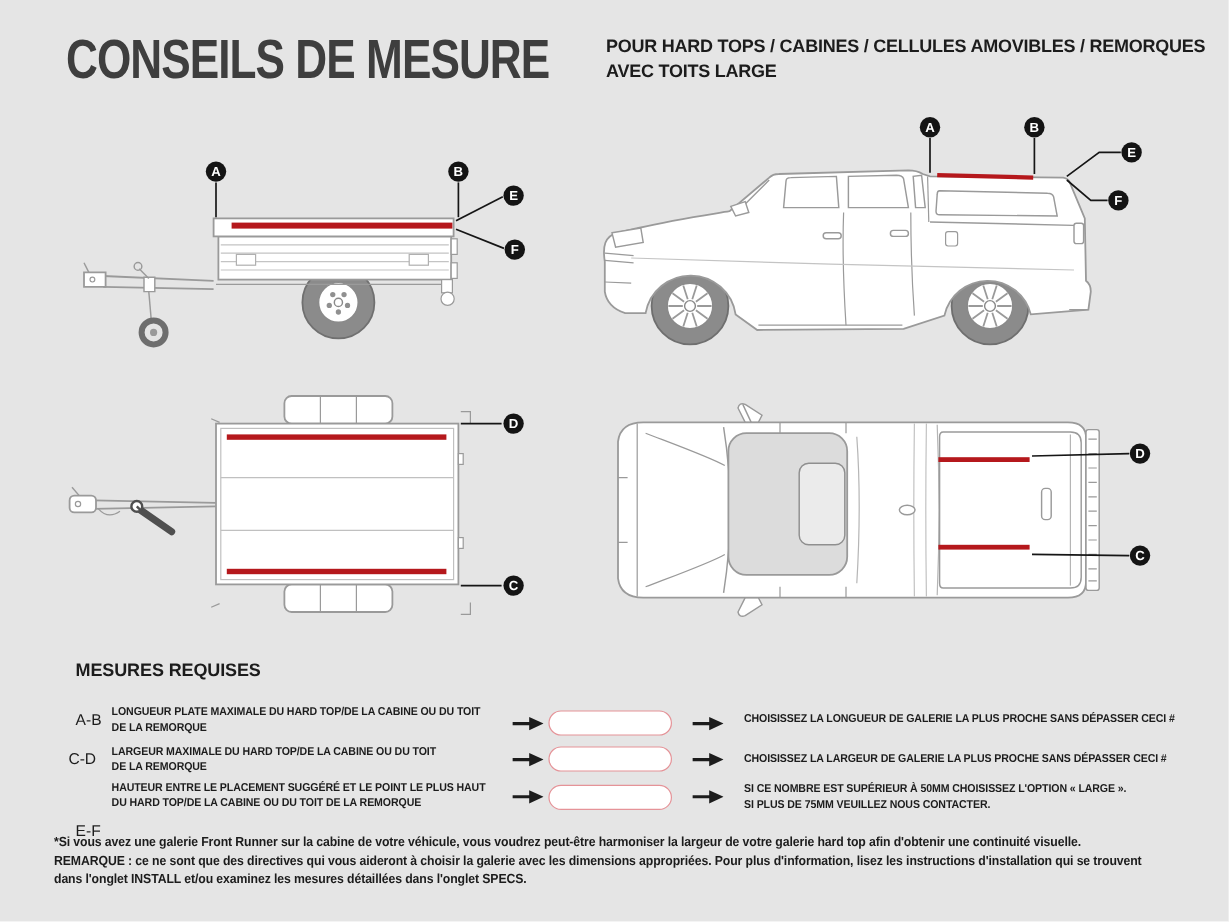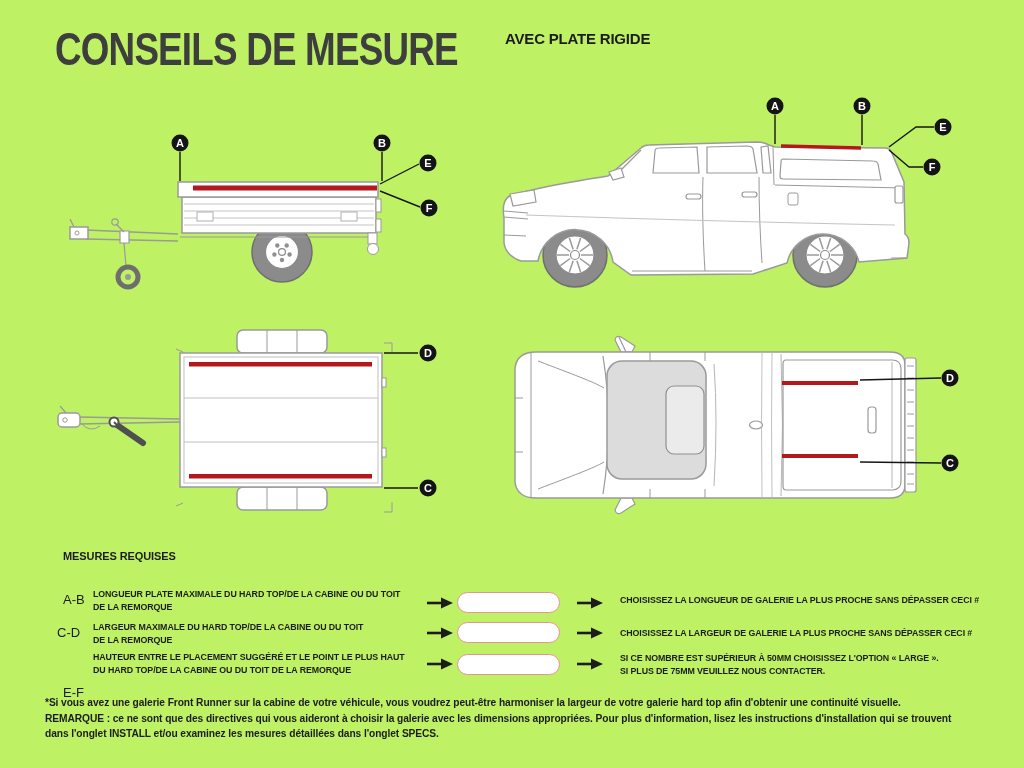--- a/index.html
+++ b/index.html
@@ -1,44 +1,45 @@
 <!DOCTYPE html>
 <html><head>
 <meta charset="utf-8">
 <style>
   *{margin:0;padding:0;box-sizing:border-box}
   html,body{width:1024px;height:768px;background:#fff}
   body{font-family:"Liberation Sans",sans-serif;color:#1c1c1c}
-  .page{position:relative;width:1024px;height:768px;background:#bef264;overflow:hidden}
+  .page{position:relative;width:1024px;height:768px;background:#e5e5e5;overflow:hidden}
   .abs{position:absolute}
   .title{left:55px;top:22px;font-size:46px;font-weight:700;color:#3e3e3e;letter-spacing:-1px;
          transform:scaleX(0.8);transform-origin:0 0;white-space:nowrap}
   .subtitle{left:505px;top:28px;font-size:15px;font-weight:700;line-height:21px;
             letter-spacing:-0.2px;white-space:nowrap}
-  .sec-heading{left:63px;top:550px;font-size:11px;font-weight:700;letter-spacing:-0.1px}
+  .sec-heading{left:63px;top:550px;font-size:15px;font-weight:700;letter-spacing:-0.1px}
   .red-note{left:179px;top:550px;font-size:11px;font-weight:700;color:#e23b3d;
             letter-spacing:-0.1px;white-space:nowrap}
   .row-id{font-size:13px;font-weight:400}
   .smalltxt{font-size:9.5px;font-weight:700;line-height:12.5px;white-space:nowrap;
             transform:scaleX(0.93);transform-origin:0 0;letter-spacing:-0.1px}
   .pill{width:103px;height:21px;border:1.5px solid #e59398;border-radius:11px;background:#fff;
         font-size:9px;text-align:center;line-height:18px;color:#1c1c1c}
   .footnote{left:45px;top:695px;font-size:11px;font-weight:700;line-height:15.5px;
             white-space:nowrap;transform:scaleX(0.93);transform-origin:0 0;letter-spacing:-0.1px}
   svg text.lbl{font-family:"Liberation Sans",sans-serif;font-size:11px;font-weight:700;fill:#fff;text-anchor:middle}
   svg{display:block}
 </style>
 </head>
 <body>
 
 <div class="page">
 
   <h1 class="abs title">CONSEILS DE MESURE</h1>
   <div class="abs subtitle">
-    <div>AVEC PLATE RIGIDE</div>
+    <div>POUR HARD TOPS / CABINES / CELLULES AMOVIBLES / REMORQUES</div>
+    <div>AVEC TOITS LARGE</div>
   </div>
 
   <svg class="abs" style="left:60px;top:100px" width="400" height="215" viewBox="0 0 400 215">
 
     <g>
       <circle cx="222" cy="152" r="30" fill="#8b8b8b" stroke="#707070" stroke-width="1.5"></circle>
       <circle cx="222" cy="152" r="16.5" fill="#ffffff" stroke="#8a8a8a" stroke-width="1.2"></circle>
       <g fill="#909090">
         <circle cx="222" cy="160" r="2.2"></circle>
           <circle cx="214.4" cy="154.5" r="2.2"></circle>

